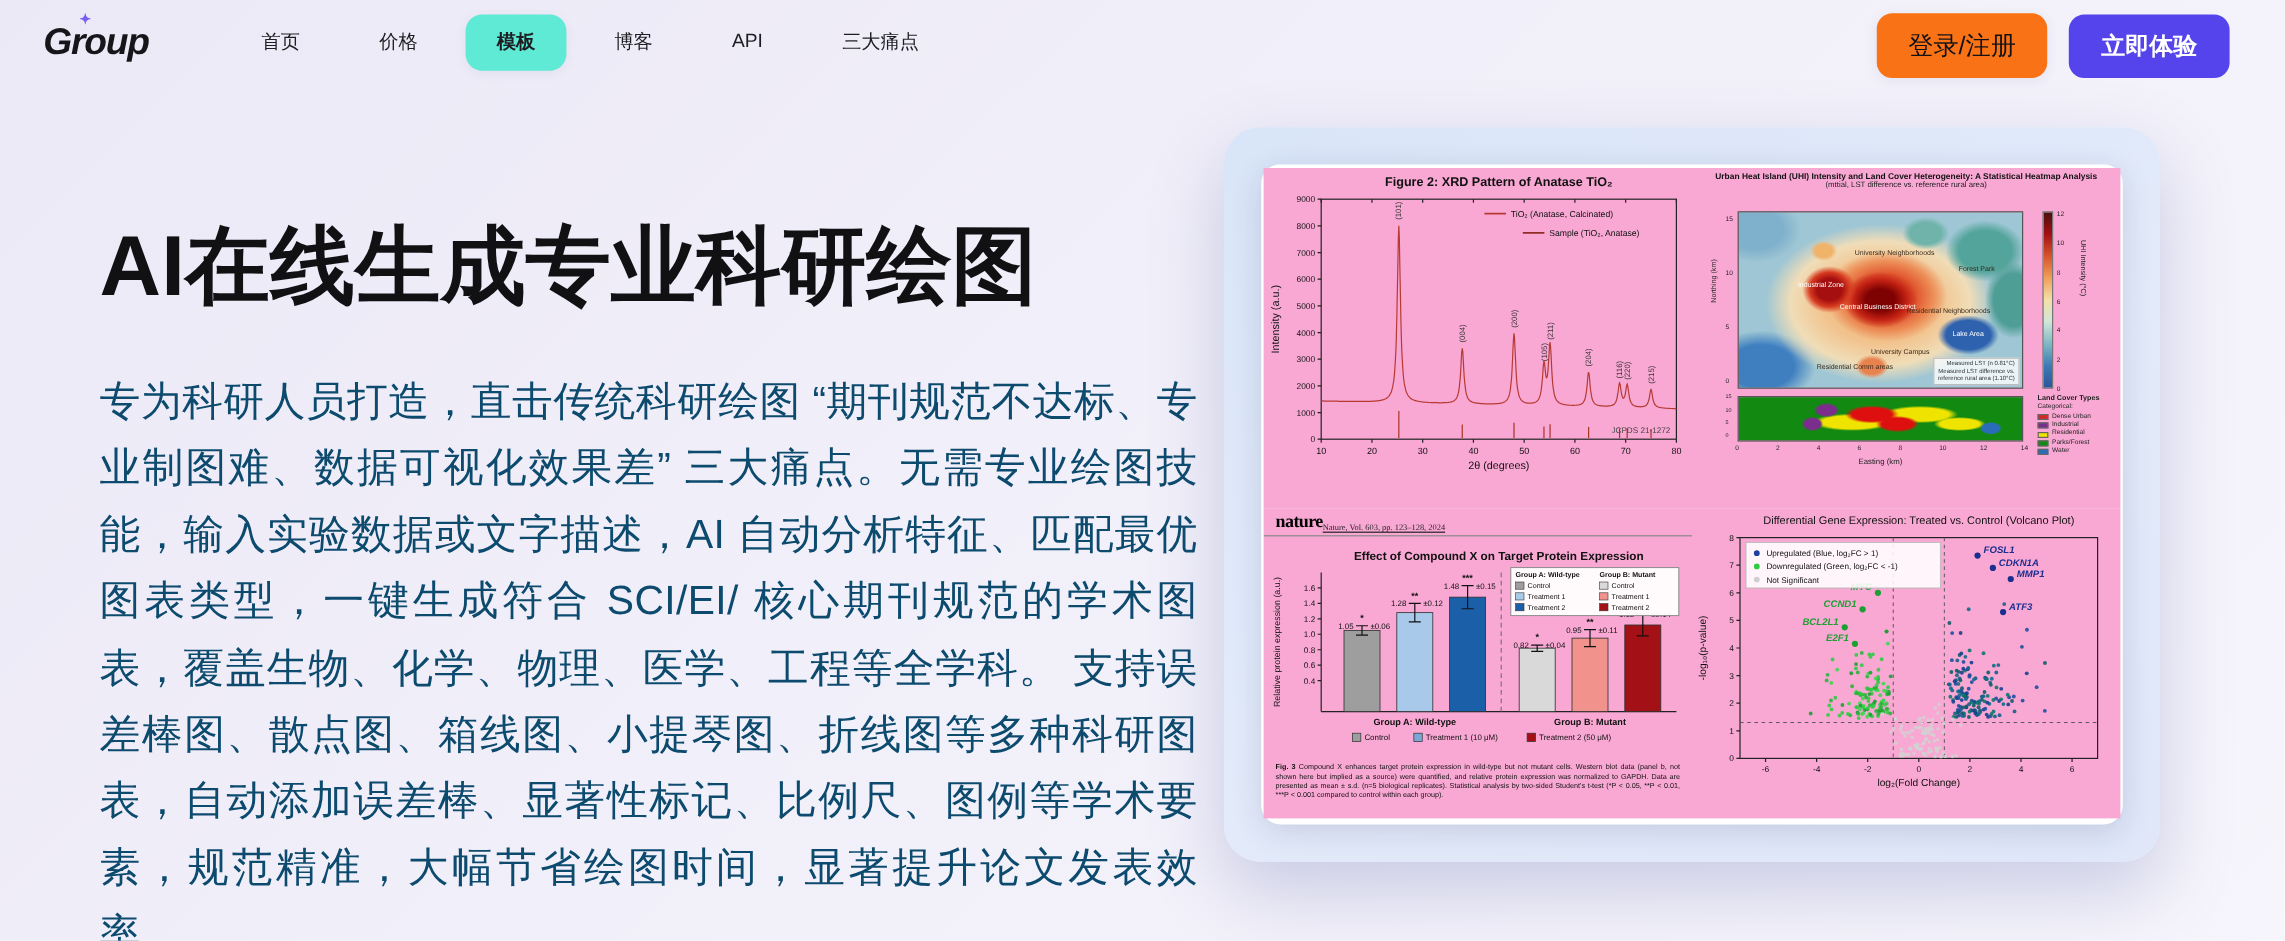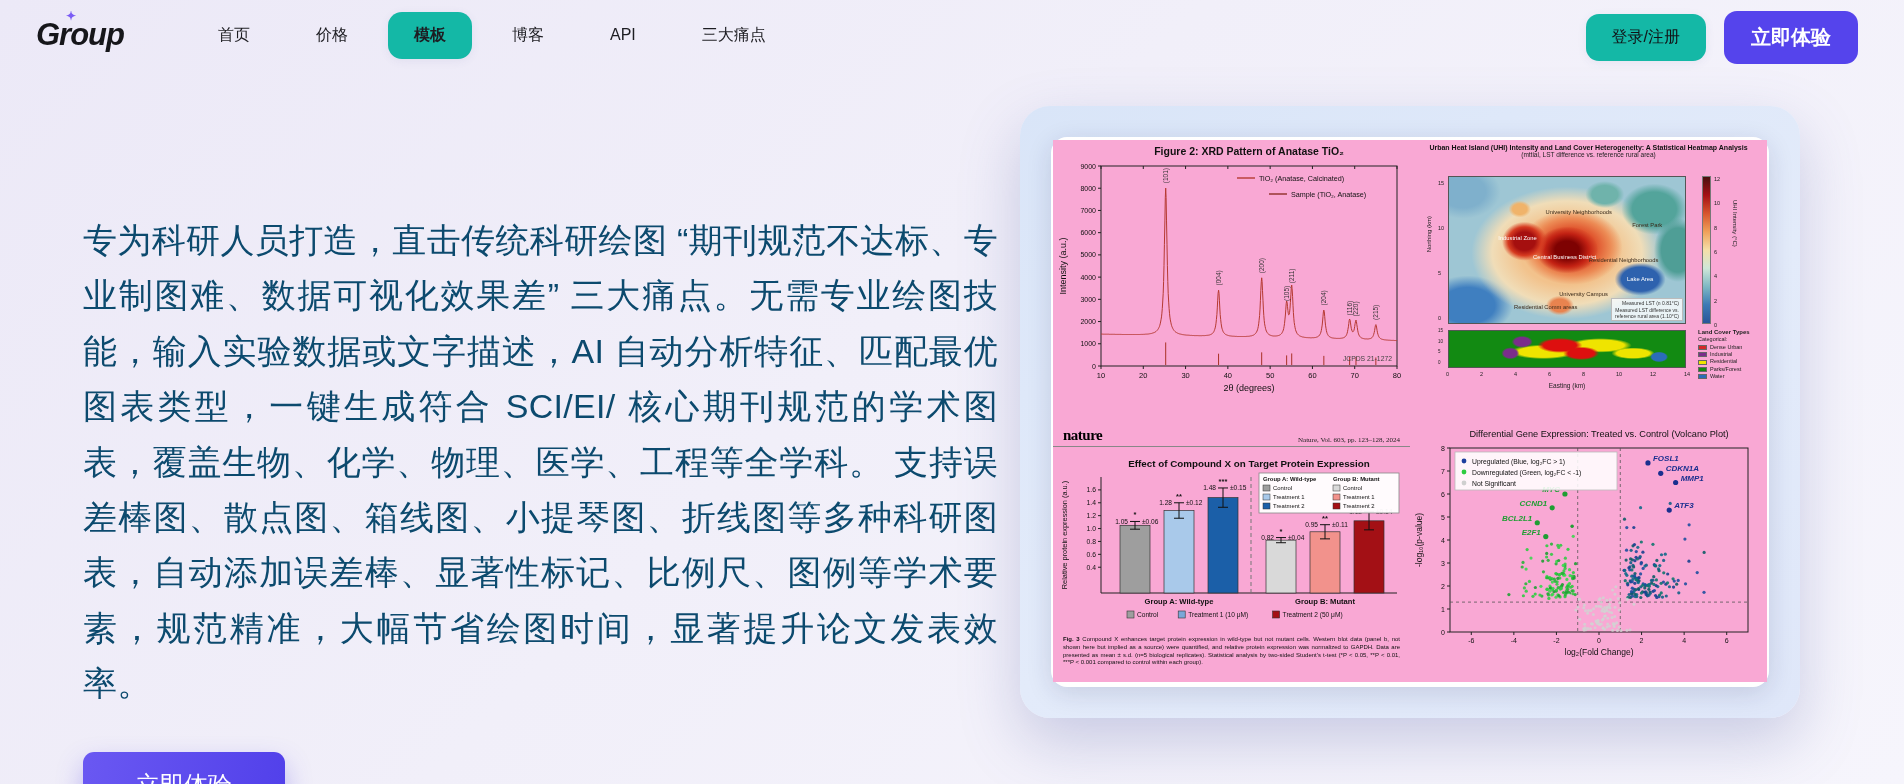--- a/index.html
+++ b/index.html
@@ -5,41 +5,41 @@
   *{margin:0;padding:0;box-sizing:border-box;}
   html,body{width:1904px;height:784px;overflow:hidden;}
   body{font-family:"Liberation Sans",sans-serif;background:linear-gradient(135deg,#ece9f7 0%,#f1eff9 45%,#f6f5fc 100%);position:relative;}
 
   
   .header{position:absolute;left:0;top:0;width:100%;height:70px;display:flex;align-items:center;}
   .logo{position:relative;margin-left:36px;font-size:31px;font-weight:900;font-style:italic;letter-spacing:-1px;color:#16161a;cursor:pointer;}
   .logo .spark{position:absolute;left:30px;top:-8px;font-size:12px;font-style:normal;color:#7b5cf5;}
   .nav{display:flex;align-items:center;margin-left:68px;gap:14px;}
   .nav-item{font-size:16px;color:#1d1d22;padding:13px 26px;border-radius:14px;cursor:pointer;white-space:nowrap;}
-  .nav-item.active{background:#14b8a6;font-weight:bold;box-shadow:0 2px 10px rgba(80,80,140,.08);text-align:center;}
+  .nav-item.active{background:#5eead4;font-weight:bold;box-shadow:0 2px 10px rgba(80,80,140,.08);text-align:center;}
   .header-right{position:absolute;right:46px;top:11px;display:flex;gap:18px;align-items:center;}
-  .btn-login{background:#14b8a6;border:none;border-radius:13px;padding:13px 26px;font-size:16px;color:#121216;cursor:pointer;box-shadow:0 2px 10px rgba(80,80,140,.08);font-family:inherit;}
+  .btn-login{background:#f97316;border:none;border-radius:13px;padding:13px 26px;font-size:21px;color:#121216;cursor:pointer;box-shadow:0 2px 10px rgba(80,80,140,.08);font-family:inherit;}
   .btn-cta-small{background:#5544ec;border:none;border-radius:13px;padding:13px 27px;font-size:20px;font-weight:bold;color:#fff;cursor:pointer;font-family:inherit;}
 
   
   .hero{position:absolute;left:83px;top:175px;width:915px;}
   .hero h1{font-size:71px;font-weight:900;color:#111114;letter-spacing:0;white-space:nowrap;}
   .hero p{margin-top:38px;font-size:34px;line-height:1.63;color:#0c4a6e;letter-spacing:.3px;text-align:justify;}
   .btn-cta{display:block;margin-top:40px;width:202px;height:66px;border:none;border-radius:11px;background:linear-gradient(100deg,#6a58f2,#5140ea);color:#fff;font-size:24px;cursor:pointer;box-shadow:0 12px 26px rgba(86,70,232,.35);font-family:inherit;}
 
   
   .showcase{position:absolute;left:1020px;top:106px;width:780px;height:612px;border-radius:30px;background:linear-gradient(150deg,#d9e5f8,#e3ebfa 55%,#dfe7f9);box-shadow:0 24px 60px rgba(90,100,170,.28);padding:31px;}
   .showcase-inner{width:100%;height:100%;background:#fff;border-radius:16px;box-shadow:0 6px 26px rgba(30,30,80,.14);padding:3px 2px;display:grid;grid-template-columns:357px 357px;grid-template-rows:284px 258px;}
   .panel{position:relative;background:#f9a8d4;overflow:hidden;}
   svg text{font-family:"Liberation Sans",sans-serif;}
 
   
-  .nat-head{display:flex;justify-content:space-between;align-items:flex-end;padding:3px 10px 2px 10px;border-bottom:1px solid #888;}
+  .nat-head{display:flex;align-items:flex-end;padding:3px 10px 2px 10px;border-bottom:1px solid #888;}
   .nat-logo{font-family:"Liberation Serif",serif;font-weight:bold;font-size:15px;color:#000;letter-spacing:-.5px;}
-  .nat-cite{font-family:"Liberation Serif",serif;font-size:7px;color:#222;}
+  .nat-cite{font-family:"Liberation Serif",serif;font-size:7px;color:#222;text-decoration:underline;}
   .nat-caption{padding:1px 10px;font-size:6px;line-height:1.3;color:#111;text-align:justify;}
 
   
   .uhi-title{font-size:7px;font-weight:bold;text-align:center;margin-top:4px;color:#111;}
   .uhi-sub{font-size:6.5px;text-align:center;color:#222;}
   .uhi-wrap{position:absolute;left:0;top:0;width:100%;height:100%;}
   .uhi-map{position:absolute;left:38px;top:36px;width:238px;height:148px;border:1px solid #555;
     background:
       radial-gradient(ellipse 34px 22px at 81% 70%,#2e62ae 0 55%,rgba(46,98,174,0) 75%),
       radial-gradient(ellipse 30px 40px at 97% 50%,#4f9e96 0 55%,rgba(79,158,150,0) 80%),
@@ -96,20 +96,21 @@
     <div class="nav-item">API</div>
     <div class="nav-item">三大痛点</div>
   </nav>
   <div class="header-right">
     <button class="btn-login">登录/注册</button>
     <button class="btn-cta-small">立即体验</button>
   </div>
 </header>
 
 <section class="hero">
+  <h1>AI在线生成专业科研绘图</h1>
   <p>专为科研人员打造，直击传统科研绘图 “期刊规范不达标、专业制图难、数据可视化效果差” 三大痛点。无需专业绘图技能，输入实验数据或文字描述，AI 自动分析特征、匹配最优图表类型，一键生成符合 SCI/EI/ 核心期刊规范的学术图表，覆盖生物、化学、物理、医学、工程等全学科。 支持误差棒图、散点图、箱线图、小提琴图、折线图等多种科研图表，自动添加误差棒、显著性标记、比例尺、图例等学术要素，规范精准，大幅节省绘图时间，显著提升论文发表效率。</p>
   <button class="btn-cta">立即体验</button>
 </section>
 
 <div class="showcase">
   <div class="showcase-inner">
     <div class="panel" id="xrd-panel"><svg width="357" height="282">
           <text x="196" y="15" font-size="10.5" fill="#111" text-anchor="middle" font-weight="bold">Figure 2: XRD Pattern of Anatase TiO₂</text>
           <rect x="48" y="26" width="296" height="200" fill="none" stroke="#222" stroke-width="1"></rect>
           <line x1="48" y1="226" x2="45" y2="226" stroke="#222"></line>

